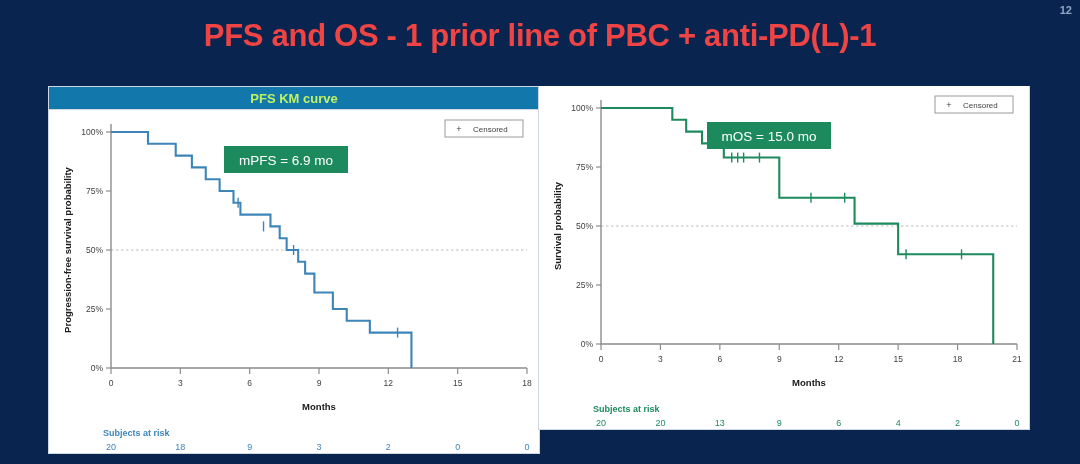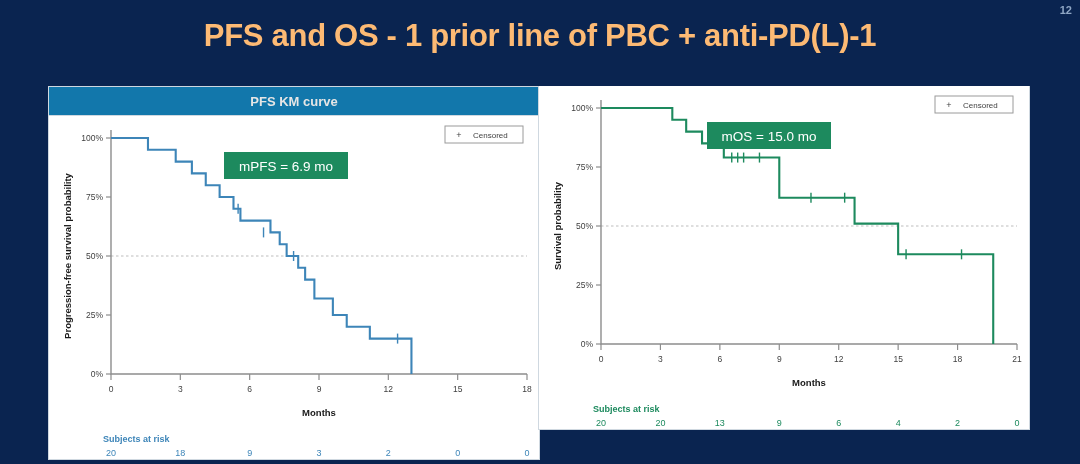--- a/index.html
+++ b/index.html
@@ -10,35 +10,35 @@
   }
   .slide{position:relative;width:1080px;height:464px;background:#0a2450;padding-left:6px;}
 
   .page-num{
     position:absolute;top:4px;right:14px;
     color:#8fa6c4;font-size:11px;font-weight:700;
   }
 
   .slide-title{
     position:absolute;top:18px;left:0;width:1080px;
-    text-align:center;color:#fdba74;
+    text-align:center;color:#ef4444;
     font-size:31px;font-weight:700;letter-spacing:-0.3px;
   }
 
   .panels{position:absolute;top:86px;left:0;width:1080px;height:378px;}
 
   .panel{position:absolute;top:0;width:492px;height:372px;}
   .panel.left{left:48px;}
   .panel.right{left:538px;}
 
   .panel-header{
-    height:30px;background:#1277ab;
+    height:24px;background:#1277ab;
     border:1px solid #cfd8e0;
     display:flex;align-items:center;justify-content:center;
-    color:#e5e5e5;font-size:13px;font-weight:700;
+    color:#bef264;font-size:13px;font-weight:700;
     box-sizing:border-box;
   }
   .panel-body{
     height:344px;background:#ffffff;
     border:1px solid #cfd8e0;border-top:none;
     box-sizing:border-box;position:relative;
   }
   svg{display:block;}
   .axis-line{stroke:#8d8d8d;stroke-width:1.4;fill:none;}
   .tick{stroke:#8d8d8d;stroke-width:1.2;}

